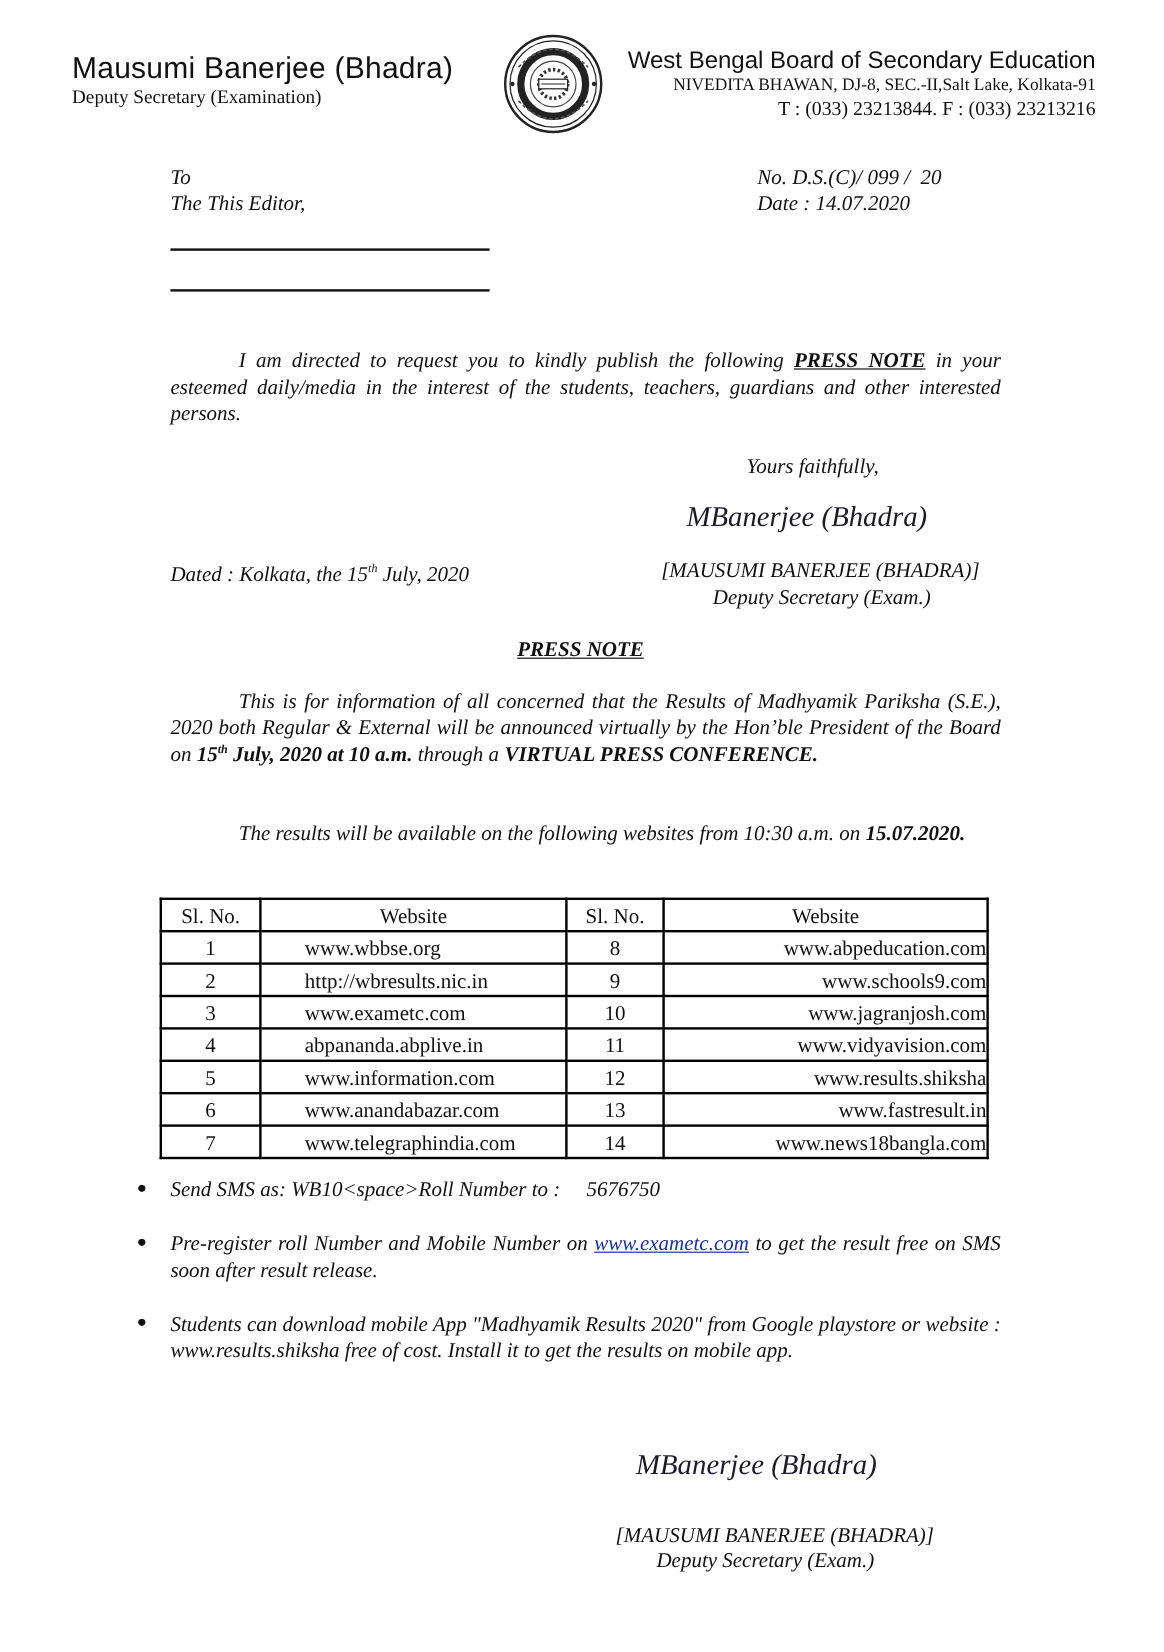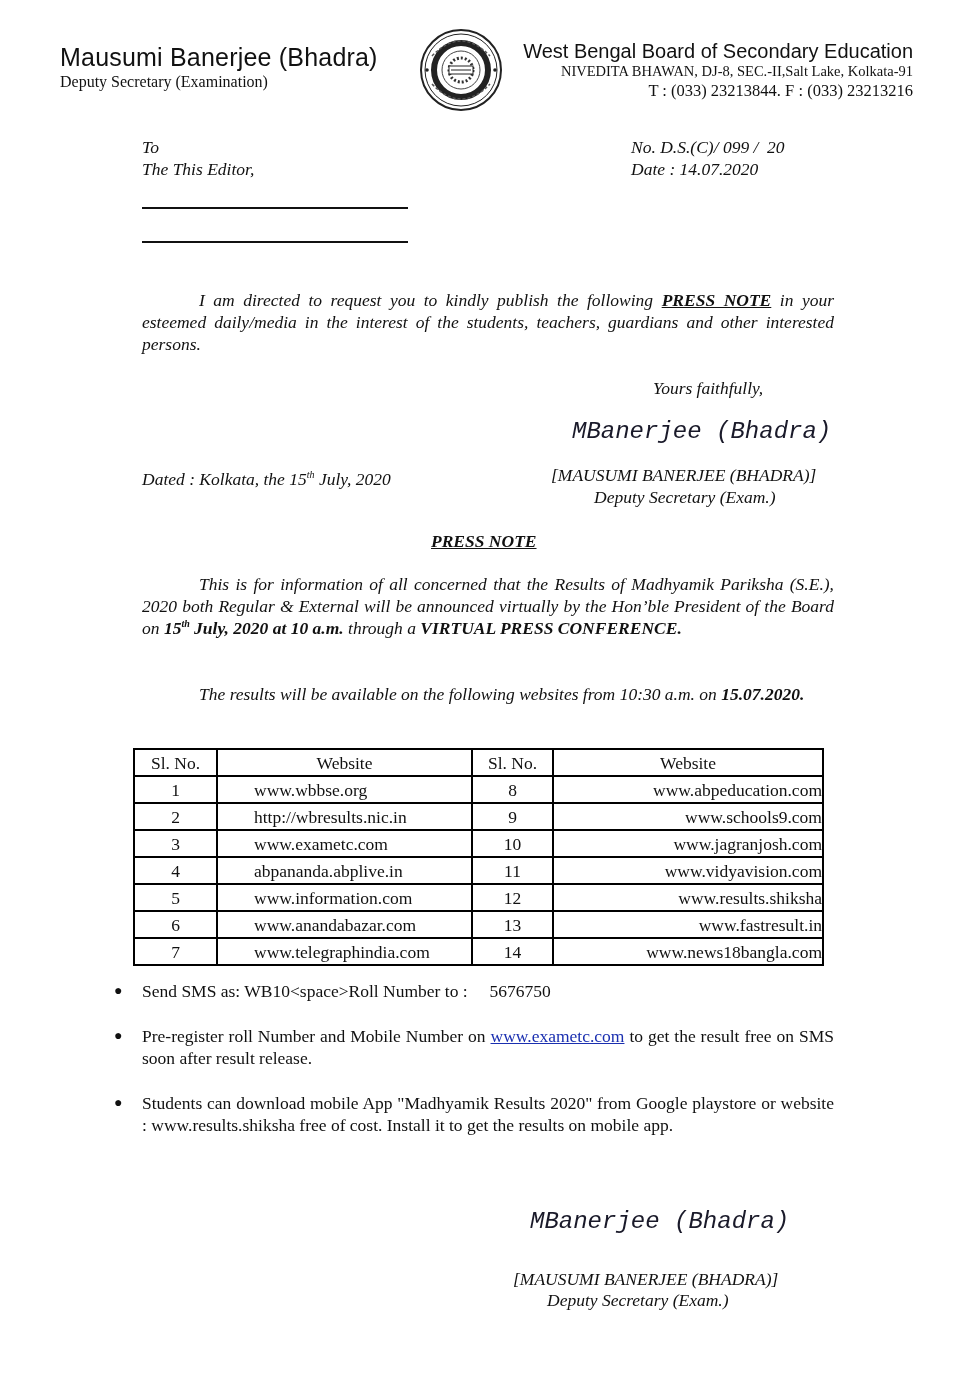--- a/index.html
+++ b/index.html
@@ -18,34 +18,34 @@
     .lh-address { right: 57px; top: 63px; font-size: 14.5px; white-space: nowrap; text-align: right; }
     .lh-phone { right: 57px; top: 81px; font-size: 16.5px; white-space: nowrap; text-align: right; }
 
     .txt17 { font-size: 17.5px; line-height: 22px; white-space: nowrap; }
 
     .blank-line { left: 142px; width: 266px; height: 0; border-top: 2px solid #111; }
 
     .para { left: 142px; width: 692px; font-size: 17.5px; line-height: 22px; text-align: justify; text-align-last: left; }
     .indent { text-indent: 57px; }
 
-    .signature { font-family: Liberation Mono, monospace; font-style: italic; color: #1a1a2a; white-space: nowrap; text-align: right; }
+    .signature { font-family: Liberation Serif, serif; font-style: italic; color: #1a1a2a; white-space: nowrap; text-align: right; }
 
     
     .results-table { position: absolute; left: 133px; top: 748px; border-collapse: collapse; font-size: 17.5px; }
     .results-table td, .results-table th { border: 2px solid #000000; height: 25px; padding: 0; font-weight: normal; line-height: 24px; }
     .results-table .c-sl { width: 81px; text-align: center; }
     .results-table .c-web-h { width: 253px; text-align: center; }
     .results-table .c-web { width: 217px; text-align: left; padding-left: 36px; }
     .results-table .c-sl2 { width: 79px; text-align: center; }
     .results-table .c-web2-h { width: 268px; text-align: center; }
     .results-table .c-web2 { width: 229px; text-align: right; padding-left: 39px; }
 
     .bullet { left: 114px; font-size: 14px; }
-    .bullet-text { left: 142px; width: 692px; font-size: 17.5px; line-height: 22px; }
+    .bullet-text { left: 142px; width: 692px; font-size: 17.5px; line-height: 22px; font-style: italic; }
     .link { color: #1a2fb0; text-decoration: underline; }
   </style>
 </head>
 <body>
 
 <div class="abs sans lh-name">Mausumi Banerjee (Bhadra)</div>
 <div class="abs lh-designation">Deputy Secretary (Examination)</div>
 
 <div class="abs lh-seal">
   <svg width="86" height="84" viewBox="0 0 86 84">
@@ -70,21 +70,21 @@
 <div class="abs it txt17" style="left:142px; top:136px;">To</div>
 <div class="abs it txt17" style="left:142px; top:158px;">The This Editor,</div>
 <div class="abs it txt17" style="left:631px; top:136px; white-space:pre;">No. D.S.(C)/ 099 /  20</div>
 <div class="abs it txt17" style="left:631px; top:158px;">Date : 14.07.2020</div>
 
 <div class="abs blank-line" style="top:207px;"></div>
 <div class="abs blank-line" style="top:241px;"></div>
 
 <div class="abs para indent it" style="top:289px;"><span>I am directed to request you to kindly publish the following </span><span class="b u">PRESS NOTE</span><span> in your esteemed daily/media in the interest of the students, teachers, guardians and other interested persons.</span></div>
 
-<div class="abs it txt17" style="left:653px; top:377px;">Yours faithfully,</div>
+<div class="abs it txt17" style="left:622px; top:377px;">Yours faithfully,</div>
 <div class="abs signature" style="left:572px; top:418px; font-size:24px;">MBanerjee (Bhadra)</div>
 <div class="abs it txt17" style="left:142px; top:464px;"><span>Dated : Kolkata, the 15</span><sup style="font-size:10px;">th</sup><span> July, 2020</span></div>
 <div class="abs it txt17" style="left:551px; top:464px;">[MAUSUMI BANERJEE (BHADRA)]</div>
 <div class="abs it txt17" style="left:594px; top:486px;">Deputy Secretary (Exam.)</div>
 
 <div class="abs it b u txt17" style="left:431px; top:530px;">PRESS NOTE</div>
 
 <div class="abs para indent it" style="top:573px;"><span>This is for information of all concerned that the Results of Madhyamik Pariksha (S.E.), 2020 both Regular &amp; External will be announced virtually by the Hon’ble President of the Board on </span><span class="b">15</span><sup class="b" style="font-size:10px; line-height:0;">th</sup><span class="b"> July, 2020 at 10 a.m.</span><span> through a </span><span class="b">VIRTUAL PRESS CONFERENCE.</span></div>
 
 <div class="abs para indent it" style="top:683px;"><span>The results will be available on the following websites from 10:30 a.m. on </span><span class="b">15.07.2020.</span></div>

